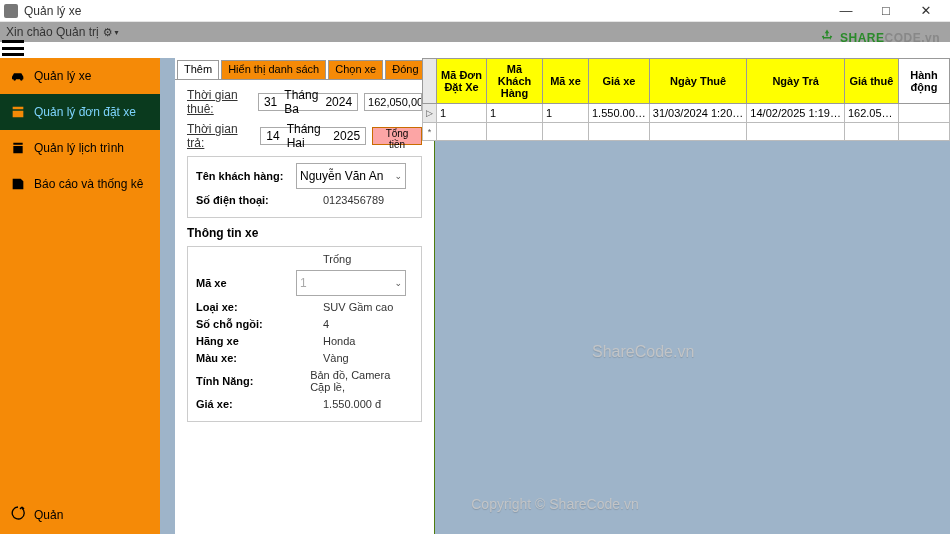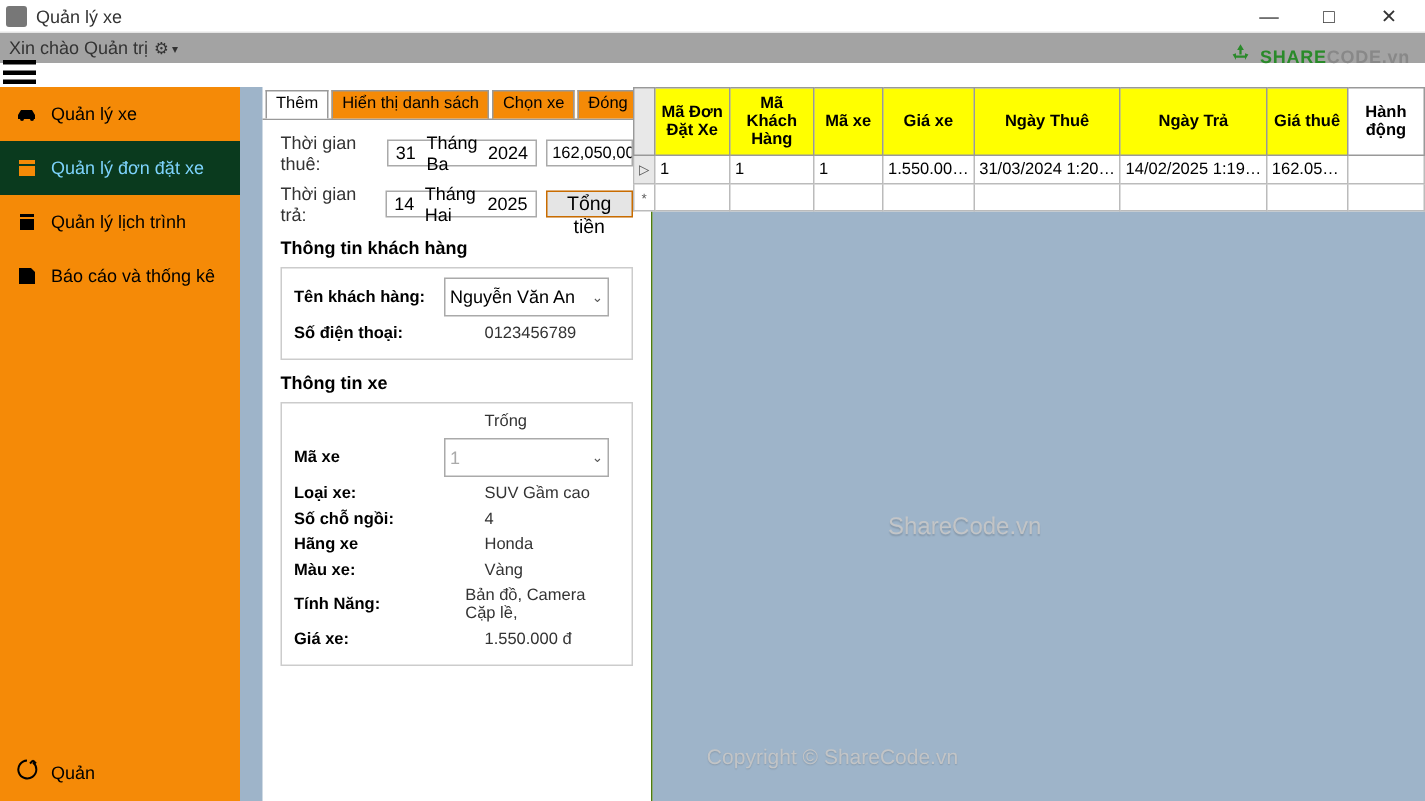--- a/index.html
+++ b/index.html
@@ -36,25 +36,25 @@
 
 .content { flex:1; background:#9eb4c9; position:relative; }
 
 
 .formpanel { position:absolute; left:15px; top:0; width:260px; bottom:0; background:#fff; border-right:1px solid #4d7c0f; }
 .tabs { display:flex; height:20px; border-bottom:1px solid #999; margin-top:2px; }
 .tab { padding:2px 6px; border:1px solid #999; border-bottom:none; margin-left:2px; cursor:pointer; background:#f58a07; color:#000; font-size:11px; }
 .tab.active { background:#fff; }
 .formbody { padding:8px 12px; }
 .row { display:flex; align-items:center; margin-bottom:6px; gap:6px; }
-.lbl { width:78px; color:#333; }
+.lbl { width:78px; color:#333;text-decoration:underline; }
 .datepart { border:1px solid #aaa; height:18px; display:flex; align-items:center; padding:0 3px; background:#fff; font-size:11px; }
 .datepart span { padding:0 2px; }
 .amount { border:1px solid #aaa; height:18px; width:68px; padding:0 3px; display:flex; align-items:center; font-size:11px; overflow:hidden; white-space:nowrap; }
-.btn-orange { background:#e5e5e5; border:1px solid #c96c00; height:18px; padding:0 6px; font-size:13px; cursor:pointer; }
+.btn-orange { background:#fca5a5; border:1px solid #c96c00; height:18px; padding:0 6px; font-size:10px; cursor:pointer; }
 .section-title { font-weight:bold; margin:8px 0 6px; }
 .field { display:flex; align-items:center; margin-bottom:5px; }
 .field .flbl { width:100px; font-weight:bold; font-size:11px; }
 .field .fval { font-size:11px; color:#333;padding-left:27px; }
 .sel { border:1px solid #aaa; height:26px; width:110px; padding:0 3px; background:#fff; display:flex; align-items:center; justify-content:space-between; font-size:11px; }
 .sel .car { font-size:9px; color:#555; }
 .subpanel { border:1px solid #ccc; margin-top:6px; padding:6px 8px; }
 
 
 .tablewrap { position:absolute; left:262px; right:0; top:0; }
@@ -163,21 +163,20 @@
           <div class="amount">162,050,000 đ</div>
         </div>
         <div class="row">
           <span class="lbl">Thời gian trả:</span>
           <div class="datepart">
             <span>14</span>&nbsp;<span>Tháng Hai</span>&nbsp;<span>2025</span>
           </div>
           <button class="btn-orange">Tổng tiền</button>
         </div>
 
-        <div class="section-title">Thông tin khách hàng</div>
         <div class="subpanel">
           <div class="field">
             <span class="flbl">Tên khách hàng:</span>
             <div class="sel">
                 <span>Nguyễn Văn An</span>
                 <span class="car">⌄</span>
               </div>
           </div>
           <div class="field">
             <span class="flbl">Số điện thoại:</span>

